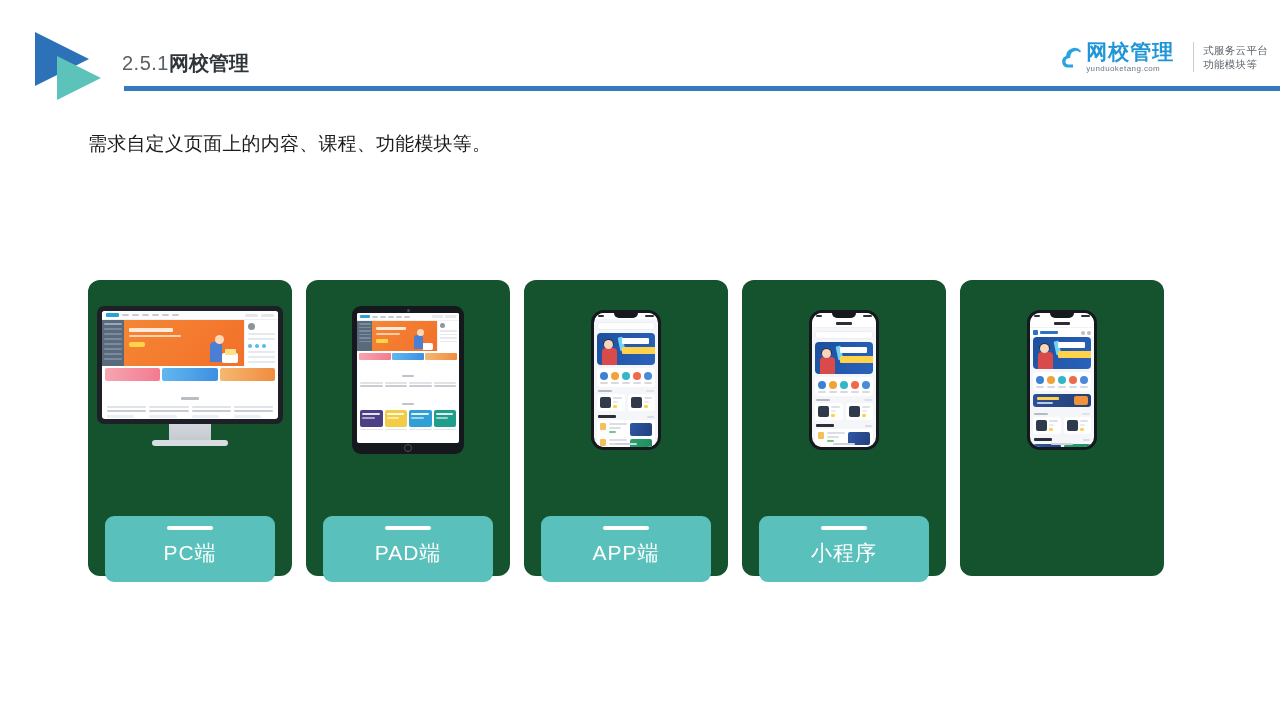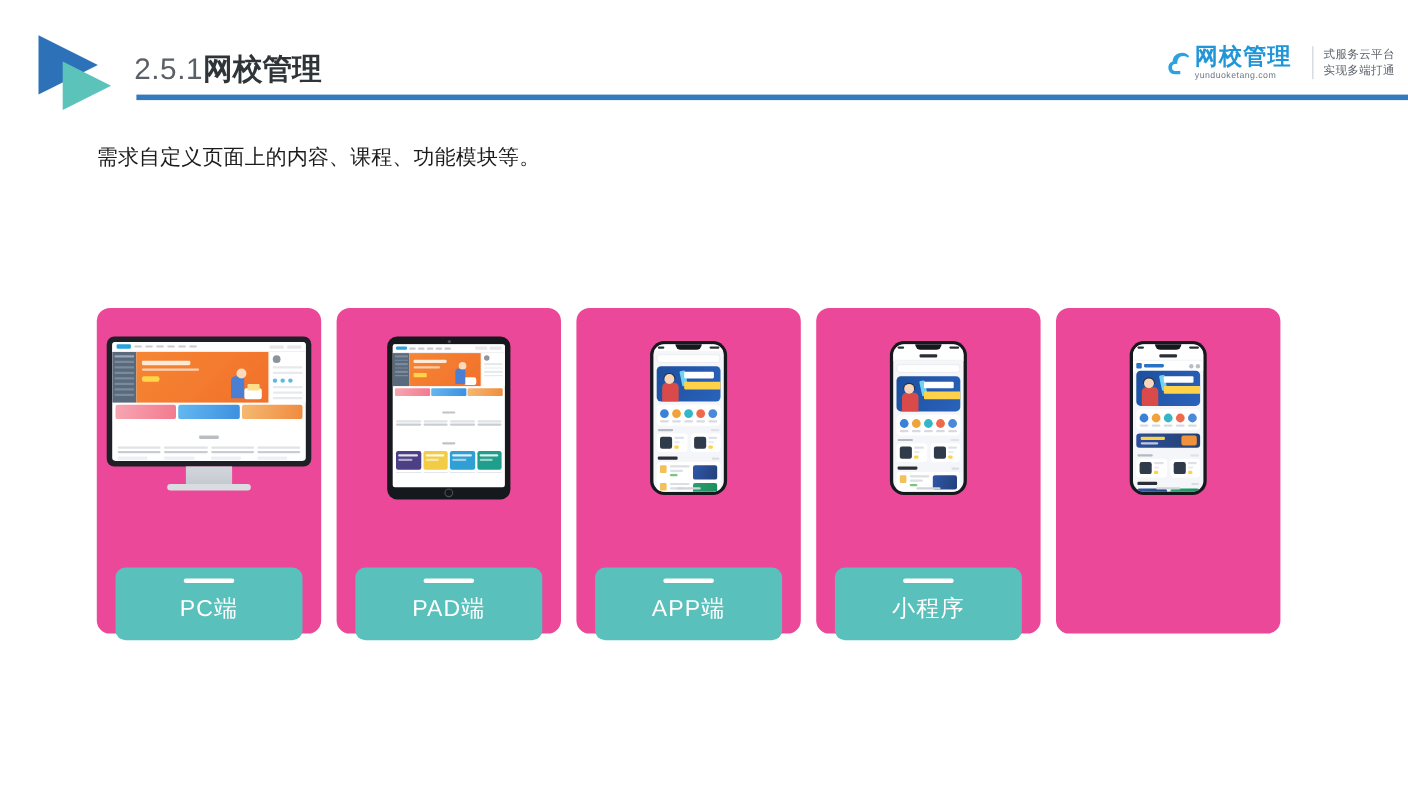--- a/index.html
+++ b/index.html
@@ -12,21 +12,21 @@
   }
 
   
   .header{position:absolute;left:0;top:0;width:1280px;height:100px;}
 
   .logo-mark{position:absolute;left:27px;top:28px;width:80px;height:75px;}
   .logo-mark svg{display:block;}
 
   .page-title{
     position:absolute;left:122px;top:46px;
-    font-size:27px;line-height:34px;white-space:nowrap;
+    font-size:20px;line-height:34px;white-space:nowrap;
   }
   .page-title .num{color:#5b6066;font-weight:400;letter-spacing:.5px;}
   .page-title .name{color:#2f3438;font-weight:700;}
 
   .title-rule{
     position:absolute;left:124px;top:86px;width:1156px;height:5px;
     background:#3579be;
   }
 
   
@@ -45,21 +45,21 @@
   .intro{
     position:absolute;left:88px;top:128px;width:1120px;
     font-size:19px;line-height:31px;color:#1c1c1c;
     letter-spacing:.2px;
   }
 
   
   .cards{position:absolute;left:88px;top:280px;width:1104px;height:296px;display:flex;gap:14px;}
   .card{
     width:204px;height:296px;
-    background:#ec4899;
+    background:#14532d;
     border-radius:12px;
     position:relative;
     flex:0 0 auto;
   }
   .device-wrap{
     position:absolute;left:0;top:0;width:204px;height:200px;
     display:flex;align-items:center;justify-content:center;
   }
   .label-btn{
     position:absolute;left:17px;bottom:-6px;
@@ -266,21 +266,21 @@
         </svg>
       </div>
       <div class="brand-names">
         <div class="brand-cn">网校管理</div>
         <div class="brand-en">yunduoketang.com</div>
       </div>
     </div>
     <div class="brand-div"></div>
     <div class="brand-tag">
       <span>式服务云平台</span>
-      <span>实现多端打通</span>
+      <span>功能模块等</span>
     </div>
   </div>
 </div>
 
 <div class="intro">
   <div>需求自定义页面上的内容、课程、功能模块等。</div>
 </div>
 
 <div class="cards">
 

